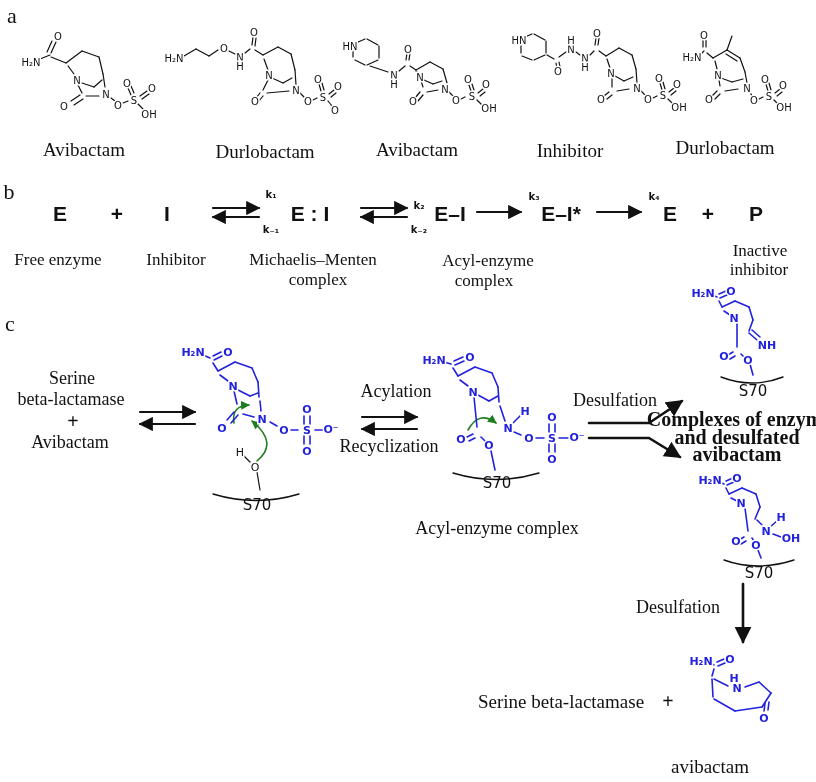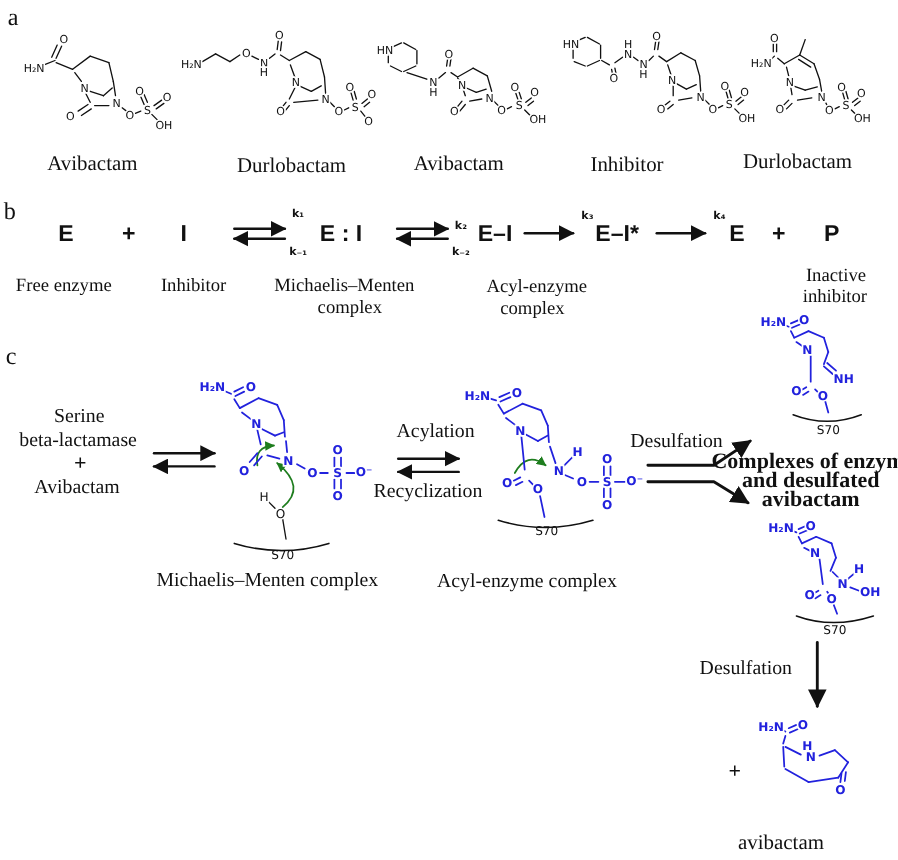--- a/index.html
+++ b/index.html
@@ -8,21 +8,21 @@
   .t{position:absolute;white-space:nowrap;color:#111;transform:translate(-50%,-50%);line-height:1;}
   .serif{font-family:"Liberation Serif","DejaVu Serif",serif;}
   .sans{font-family:"Liberation Sans","DejaVu Sans",sans-serif;font-weight:bold;}
   .k{font-family:"DejaVu Sans",sans-serif;font-weight:bold;font-size:10px;margin-left:35px;}
   .f22{font-size:22px;}
   .f21{font-size:21px;}
   .f19{font-size:19px;}
   .f18{font-size:18px;}
   .f17{font-size:17px;}
   .f16{font-size:20px;font-weight:bold;}
-  .f11{font-size:11px;font-family:"DejaVu Sans",sans-serif;}
+  .f11{font-size:15px;font-family:"DejaVu Sans",sans-serif;}
   .plus{font-weight:bold;font-size:20px;}
 </style>
 </head>
 <body>
 
 <div class="fig">
   <svg id="art" width="816" height="782" viewBox="0 0 816 782">
     <defs>
       <marker id="ab" viewBox="0 0 10 10" refX="9" refY="5" markerWidth="6.5" markerHeight="6.5" orient="auto-start-reverse">
         <path d="M0,0 L10,5 L0,10 z" fill="#111111"></path>
@@ -446,27 +446,27 @@
   <span class="t serif f18" style="left:72px;top:378px">Serine</span>
   <span class="t serif f18" style="left:71px;top:399px">beta-lactamase</span>
   <span class="t serif plus" style="left:73px;top:421px">+</span>
   <span class="t serif f18" style="left:70px;top:442px">Avibactam</span>
 
   <span class="t serif f18" style="left:396px;top:391px">Acylation</span>
   <span class="t serif f18" style="left:389px;top:446px">Recyclization</span>
   <span class="t serif f18" style="left:615px;top:400px">Desulfation</span>
   <span class="t serif f18" style="left:678px;top:607px">Desulfation</span>
 
-  <span class="t serif f18" style="left:243px;top:527px">Michaelis–Menten complex</span>
-  <span class="t serif f18" style="left:479px;top:528px">Acyl-enzyme complex</span>
+  <span class="t serif f18" style="left:497px;top:528px">Acyl-enzyme complex</span>
 
   <span class="t serif f16" style="left:739px;top:419px">Complexes of enzyme</span>
   <span class="t serif f16" style="left:737px;top:437px">and desulfated</span>
   <span class="t serif f16" style="left:737px;top:454px">avibactam</span>
 
+  <span class="t serif f19" style="left:561px;top:701px">Serine beta-lactamase</span>
   <span class="t serif plus" style="left:668px;top:701px">+</span>
   <span class="t serif f19" style="left:710px;top:766px">avibactam</span>
 
   <span class="t f11" style="left:257px;top:505px">S70</span>
   <span class="t f11" style="left:497px;top:483px">S70</span>
   <span class="t f11" style="left:753px;top:391px">S70</span>
   <span class="t f11" style="left:759px;top:573px">S70</span>
 </div>
 
 </body></html>

